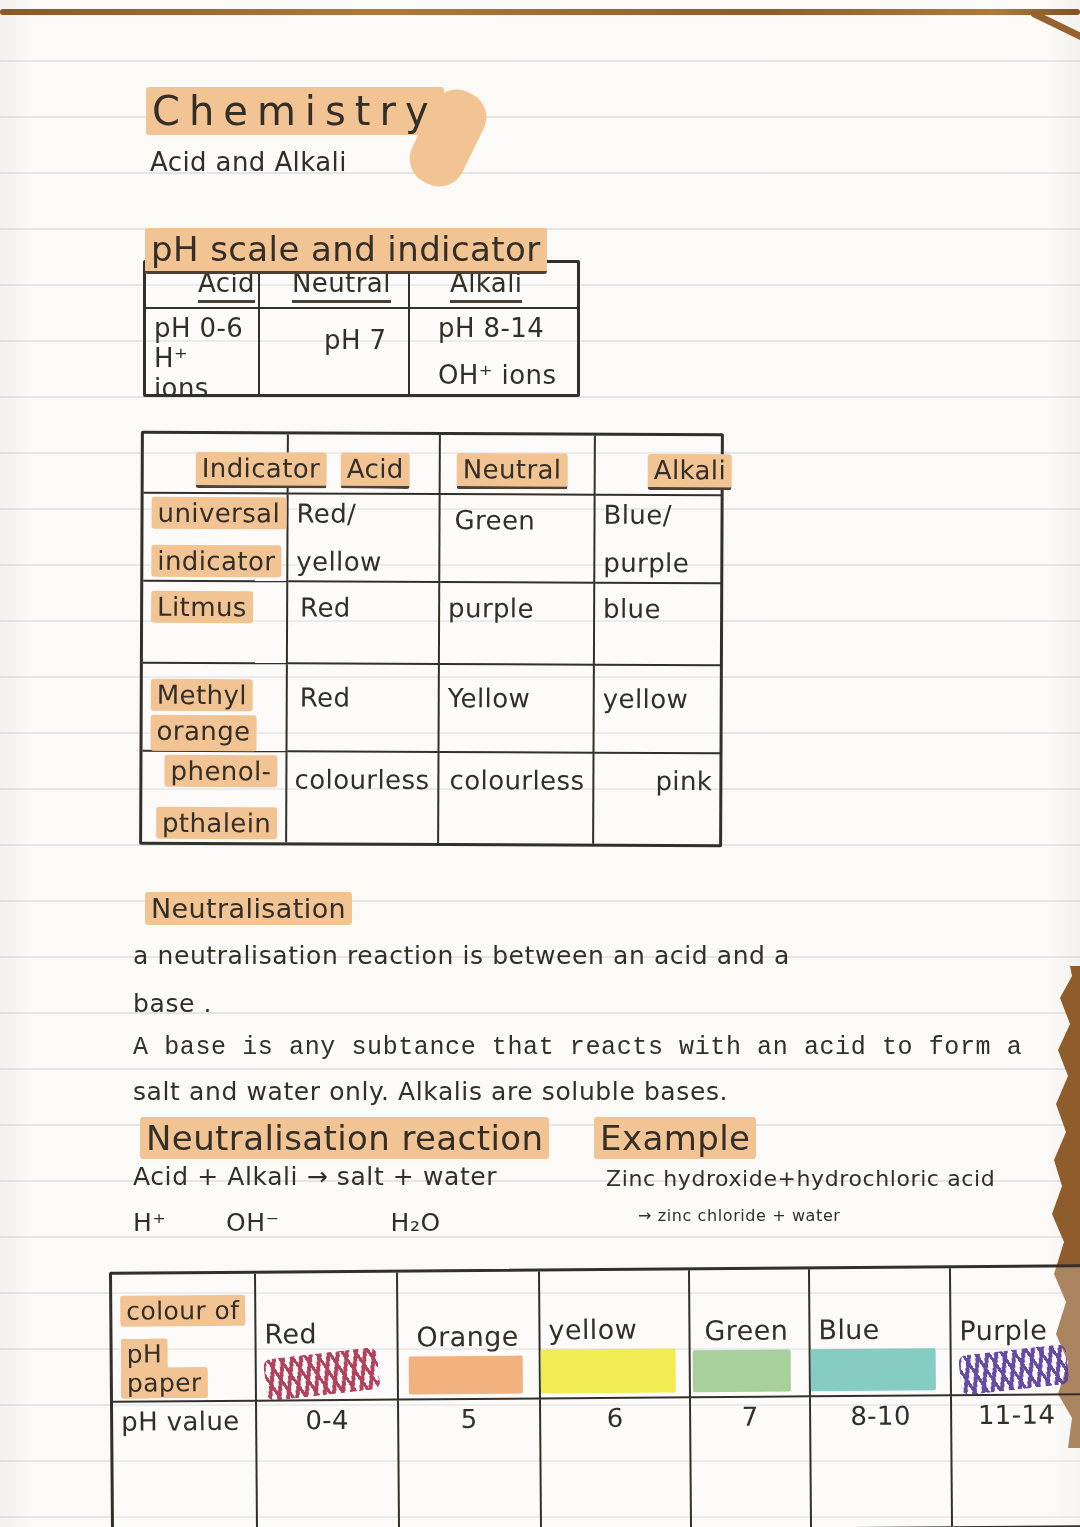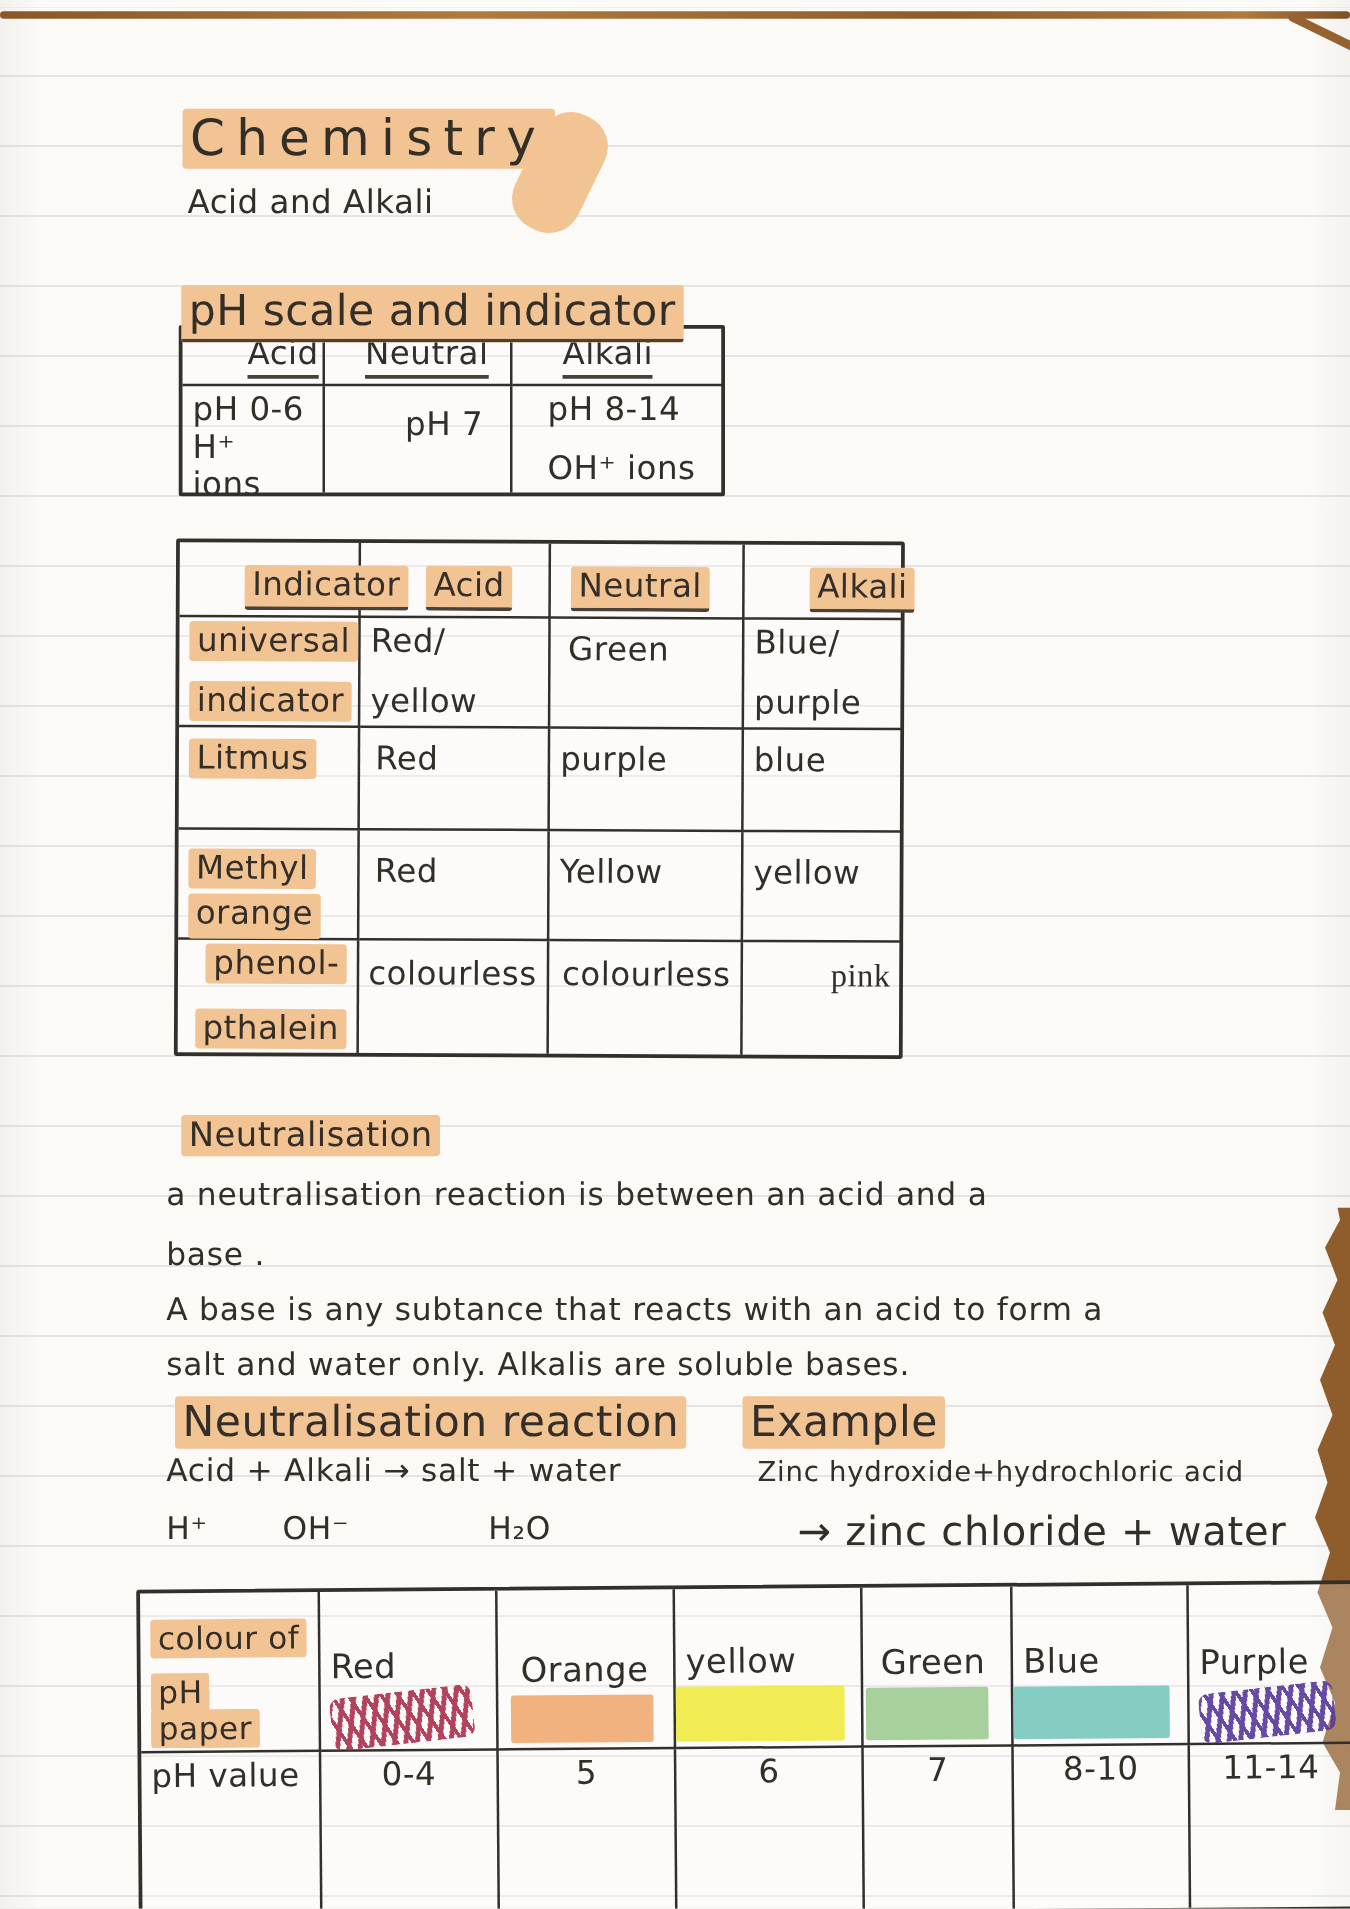--- a/index.html
+++ b/index.html
@@ -162,43 +162,43 @@
     <div class="stack">
       <div><span class="hl">phenol-</span></div>
       <div><span class="hl">pthalein</span></div>
     </div>
     <div style="padding-top:12px;padding-left:2px;">
       <div>colourless</div>
     </div>
     <div style="padding-top:12px;padding-left:2px;">
       <div>colourless</div>
     </div>
-    <div style="padding-top:12px;padding-left:16px;font-family:Liberation Serif, serif;">
+    <div style="padding-top:12px;padding-left:16px;">
       <div>pink</div>
     </div>
   </div>
 
   <div class="abs" style="left:145px;top:893px;">
     <span class="sec-head hl" style="font-size:27px;">Neutralisation</span>
   </div>
   <div class="abs para" style="left:133px;top:941px;">a neutralisation reaction is between an acid and a</div>
   <div class="abs para" style="left:133px;top:989px;">base .</div>
-  <div class="abs para" style="left:133px;top:1033px;">A base is any subtance that reacts with an acid to form a</div>
+  <div class="abs para" style="left:133px;top:1033px;font-family:Liberation Mono, monospace;">A base is any subtance that reacts with an acid to form a</div>
   <div class="abs para" style="left:133px;top:1077px;">salt and water only. Alkalis are soluble bases.</div>
 
   <div class="abs" style="left:140px;top:1118px;">
     <span class="sec-head hl">Neutralisation reaction</span>
   </div>
   <div class="abs" style="left:594px;top:1118px;">
     <span class="sec-head hl">Example</span>
   </div>
   <div class="abs para" style="left:133px;top:1162px;">Acid + Alkali → salt + water</div>
   <div class="abs para pre" style="left:133px;top:1208px;">H⁺       OH⁻             H₂O</div>
   <div class="abs para" style="left:606px;top:1166px;font-size:22px;">Zinc hydroxide+hydrochloric acid</div>
-  <div class="abs para" style="left:638px;top:1206px;font-size:32px;">→ zinc chloride + water</div>
+  <div class="abs para" style="left:638px;top:1206px;font-size:16px;">→ zinc chloride + water</div>
 
   <div class="abs grid t3" style="left:110px;top:1268px;width:974px;">
     <div style="padding-top:22px;font-size:25px;">
       <div style="margin-bottom:14px;"><span class="hl">colour of</span></div>
       <div><span class="hl">pH paper</span></div>
     </div>
     <div class="cname">
       <div class="nm">Red</div>
       <div class="swatch swatch-scribble" style="height: 42px; width: 92%; --sw: #ad3350;"></div>
     </div>

